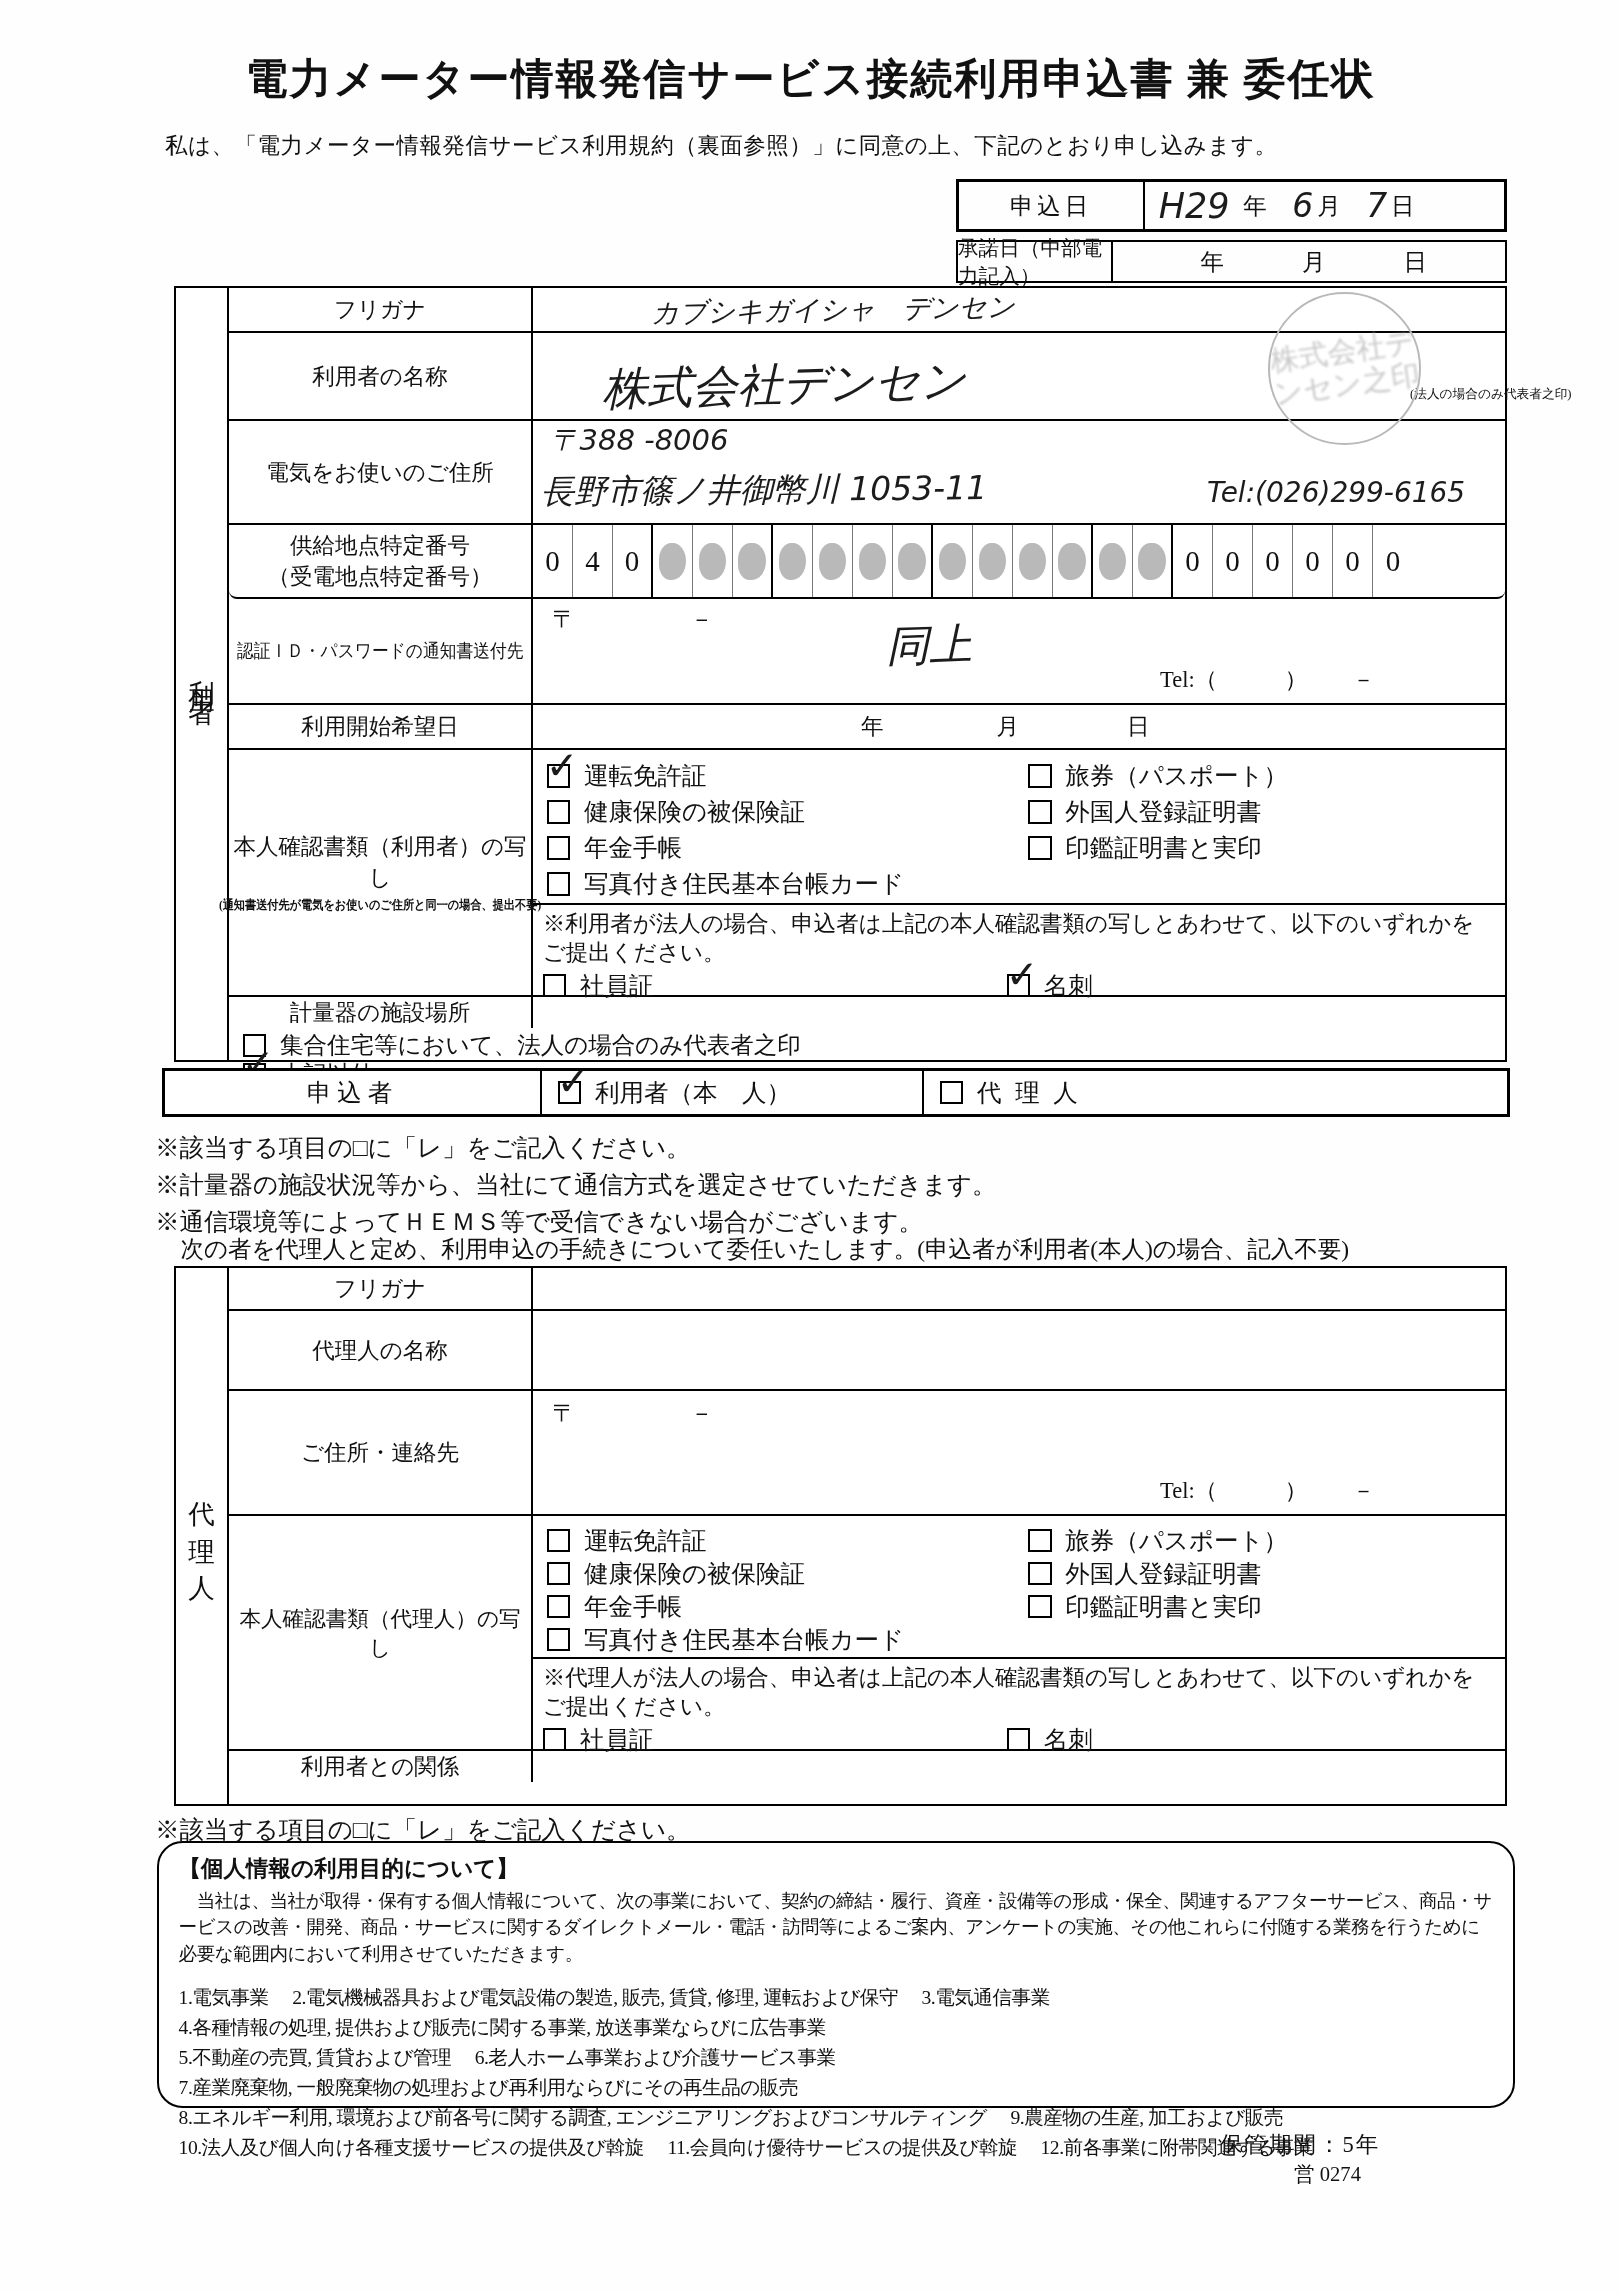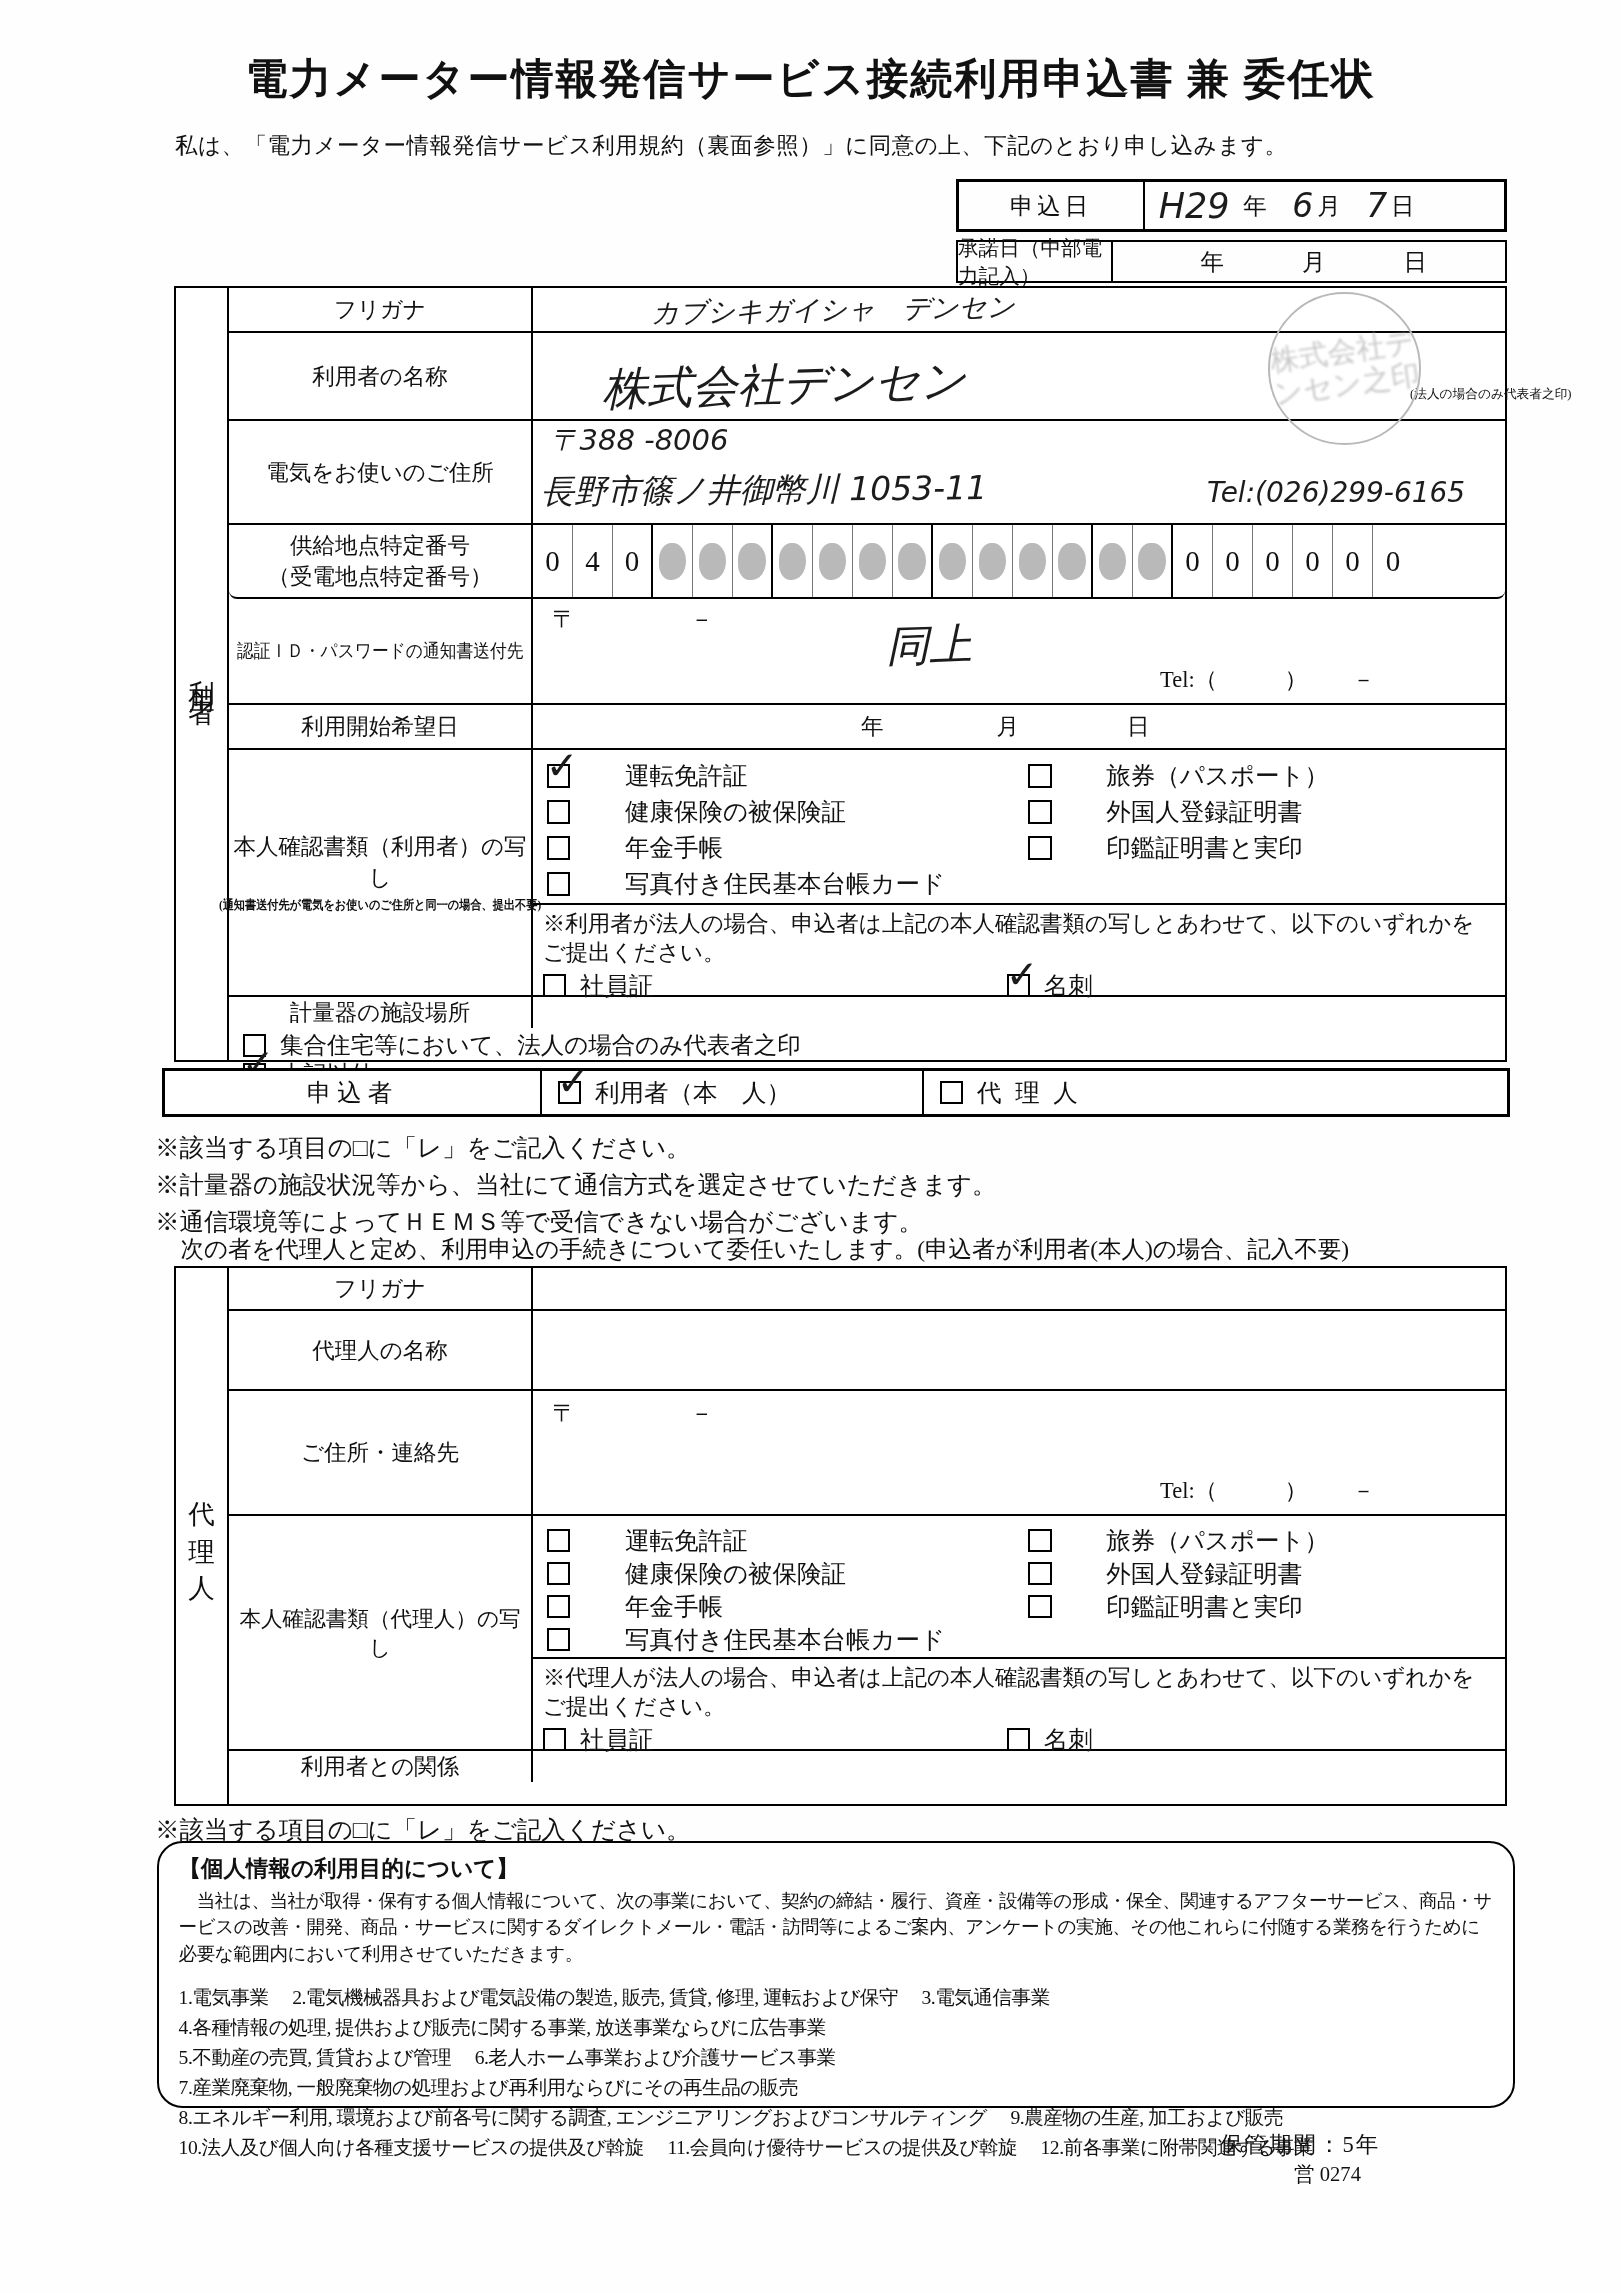--- a/index.html
+++ b/index.html
@@ -10,21 +10,21 @@
   .abs{position:absolute;}
   .hand{font-family:"DejaVu Sans", sans-serif;font-style:italic;color:#1c1c1c;}
   .cb{display:inline-block;width:19.6px;height:19.6px;border:2px solid #000;margin-right:13.7px;
       vertical-align:-2.9px;position:relative;background:#fff;flex:none;}
   .cb.checked::after{content:"✓";position:absolute;left:-2.9px;top:-23.5px;font-size:39px;
       font-family:"DejaVu Sans",sans-serif;font-style:italic;font-weight:bold;color:#1c1c1c;}
   .cbline{display:flex;align-items:center;white-space:nowrap;}
 
   
   .title{top:51px;left:0;width:100%;text-align:center;font-size:42px;font-weight:bold;letter-spacing:2px;}
-  .intro{top:130px;left:175px;font-size:22.5px;letter-spacing:0.5px;}
+  .intro{top:130px;left:165px;font-size:22.5px;letter-spacing:0.5px;}
 
   .datebox1{top:179px;left:956px;width:551px;height:53px;border:3.9px solid #000;display:flex;box-sizing:border-box;}
   .datebox2{top:240px;left:956px;width:551px;height:43px;border:2px solid #000;display:flex;box-sizing:border-box;}
   .datebox1 .dlbl{width:184px;border-right:2px solid #000;display:flex;align-items:center;justify-content:center;
                   font-size:23.5px;letter-spacing:3.9px;}
   .datebox2 .dlbl{width:289px;border-right:2px solid #000;display:flex;align-items:center;justify-content:center;
                   font-size:20.6px;}
   .dval{flex:1;display:flex;align-items:center;font-size:23.5px;}
   .datebox1 .dval{padding-left:13.7px;}
   .datebox1 .hy{font-size:35px;margin-right:13.7px;}
@@ -50,21 +50,21 @@
   
   .digits{display:flex;height:100%;align-items:stretch;}
   .dcell{width:40px;display:flex;align-items:center;justify-content:center;font-size:29px;
          border-right:1px solid #777;box-sizing:border-box;}
   .dcell.group{border-right:2.9px solid #000;}
   .dcell:last-child{border-right:none;}
   .blob{width:27.4px;height:37px;background:#b9b9b9;border-radius:48% 52% 55% 45%;}
 
   
   .cbgrid{position:relative;padding:7.8px 0 0 13.7px;}
-  .cbgrid .cbline{height:36px;font-size:24.5px;gap:41px;}
+  .cbgrid .cbline{height:36px;font-size:24.5px;}
   .cbcolR{position:absolute;top:7.8px;left:495px;}
   .notearea{border-top:2px solid #000;padding:3.9px 9.8px 0 9.8px;font-size:22.5px;position:relative;box-sizing:border-box;}
   .notearea .opts{display:flex;margin-top:2px;}
   .notearea .opt2{margin-left:353px;}
 
   
   .appl{top:1068px;left:162px;width:1348px;height:49px;border:3.9px solid #000;display:flex;box-sizing:border-box;background:#fff;}
   .appl .acell{display:flex;align-items:center;justify-content:center;font-size:24.5px;box-sizing:border-box;height:100%;}
   .appl .alab{width:375px;letter-spacing:5.9px;}
   .appl .aopt1{width:382px;border-left:2px solid #000;justify-content:flex-start;padding-left:15.7px;}

